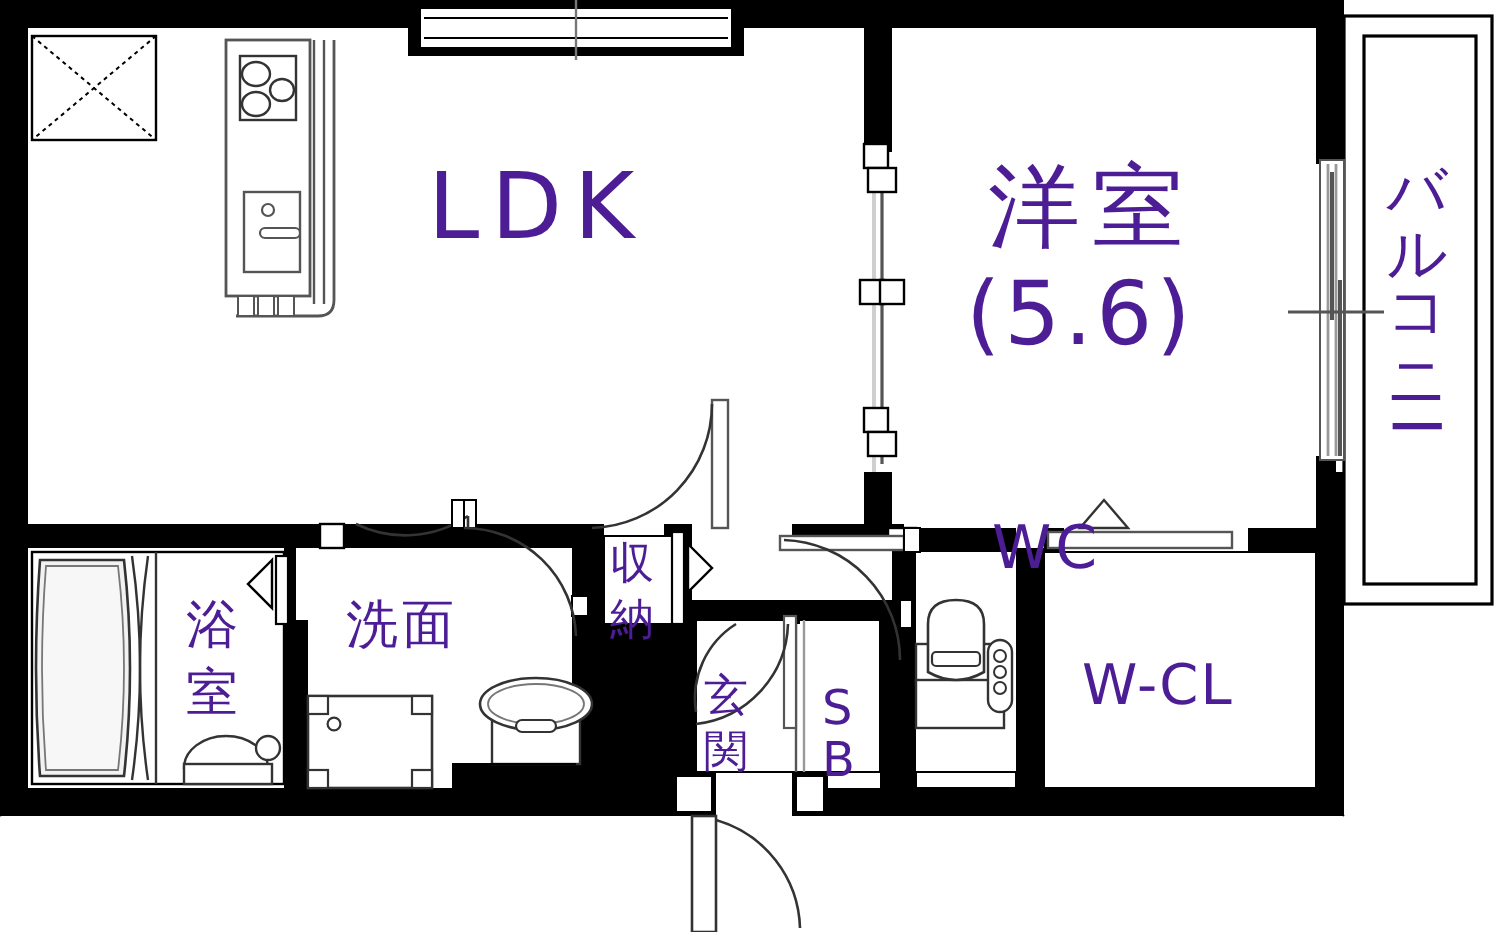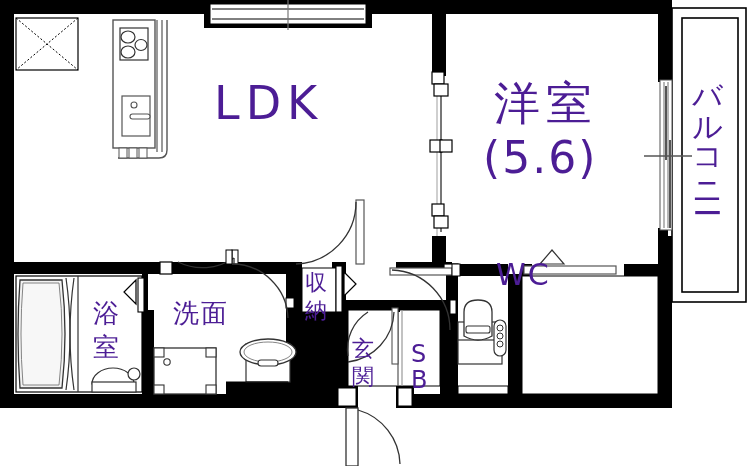--- a/index.html
+++ b/index.html
@@ -323,14 +323,15 @@
   <div class="lbl" style="left:305px;top:300px;font-size:22px;">納</div>
 
   <div class="lbl" style="left:352px;top:338px;font-size:22px;">玄</div>
   <div class="lbl" style="left:352px;top:366px;font-size:22px;">関</div>
 
   <div class="lbl" style="left:411px;top:342px;font-size:24px;">S</div>
   <div class="lbl" style="left:411px;top:368px;font-size:24px;">B</div>
 
   <div class="lbl" style="left:452px;top:260px;font-size:30px;letter-spacing:2px;margin-left:44px;">WC</div>
 
+  <div class="lbl" style="left:541px;top:329px;font-size:28px;letter-spacing:1px;">W-CL</div>
 
 </div>
 
 </body></html>

